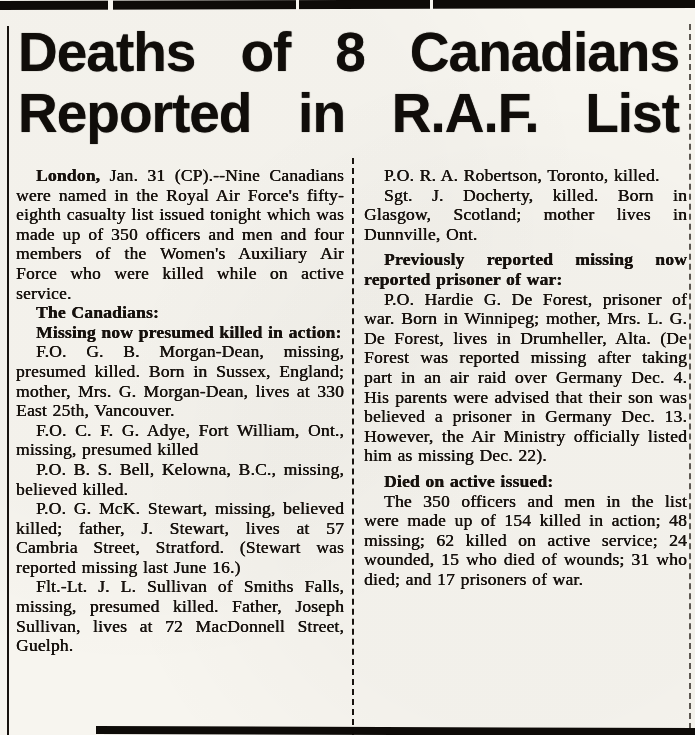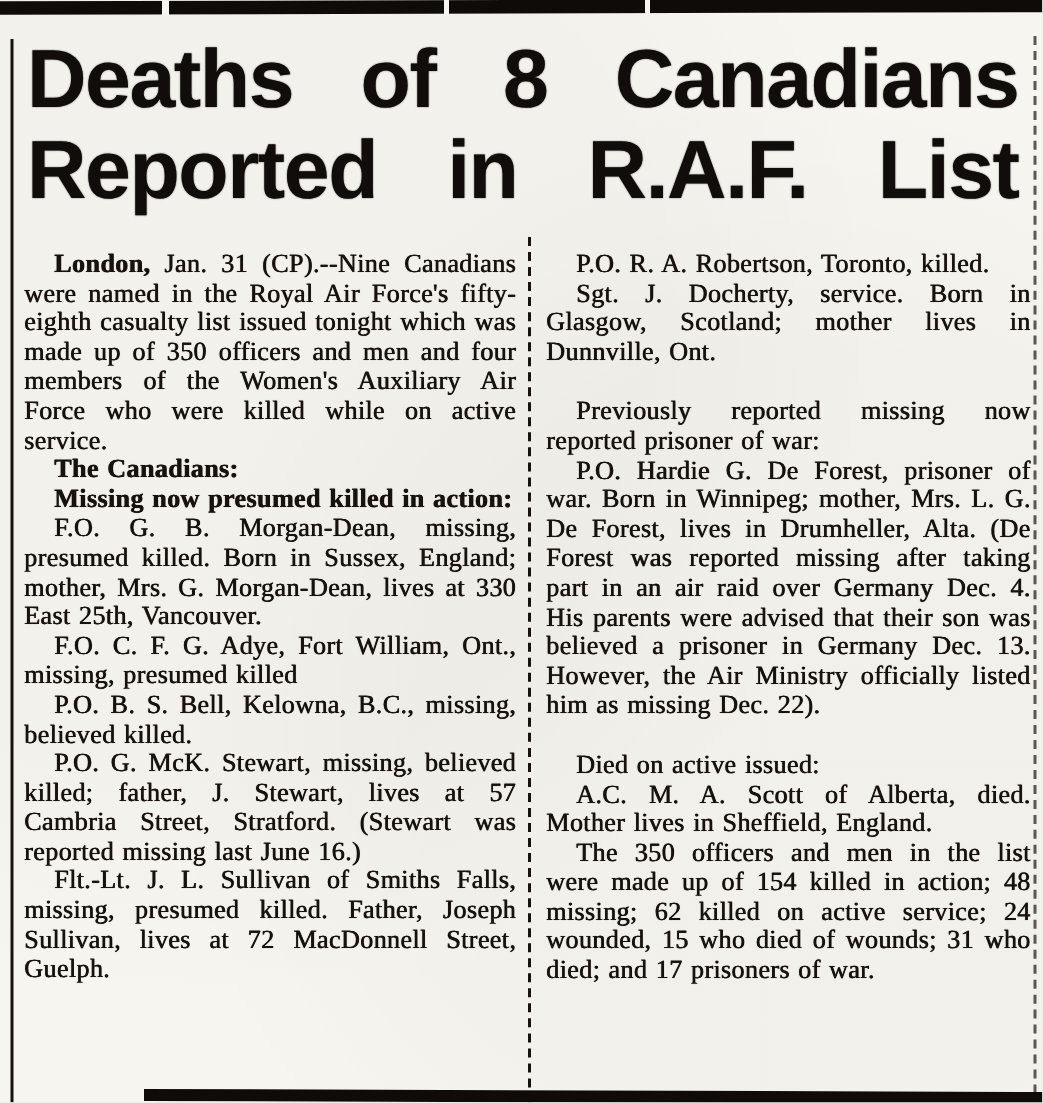--- a/index.html
+++ b/index.html
@@ -90,21 +90,21 @@
     text-shadow: 0.35px 0 0 currentColor, 0 0 0.6px rgba(23,18,14,.55);
   }
   .column.left  { left: 16px;  width: 328px; }
   .column.right { left: 364px; width: 323px; }
 
   .para {
     margin: 0;
     text-indent: 20px;
   }
   .para.emph { font-weight: bold; }
-  .para.gap  { margin-top: 20px; }
+  .para.gap  { margin-top: 6px; font-weight: bold; }
   .dateline  { font-weight: bold; }
 </style>
 </head>
 <body>
 
 <div class="clipping">
 
   <div class="bar-top"></div>
   <div class="rule-left"></div>
   <div class="rule-right"></div>
@@ -124,22 +124,21 @@
     <p class="para emph">Missing now presumed killed in action:</p>
     <p class="para">F.O. G. B. Morgan-Dean, missing, presumed killed. Born in Sussex, England; mother, Mrs. G. Morgan-Dean, lives at 330 East 25th, Vancouver.</p>
     <p class="para">F.O. C. F. G. Adye, Fort William, Ont., missing, presumed killed</p>
     <p class="para">P.O. B. S. Bell, Kelowna, B.C., missing, believed killed.</p>
     <p class="para">P.O. G. McK. Stewart, missing, believed killed; father, J. Stewart, lives at 57 Cambria Street, Stratford. (Stewart was reported missing last June 16.)</p>
     <p class="para">Flt.-Lt. J. L. Sullivan of Smiths Falls, missing, presumed killed. Father, Joseph Sullivan, lives at 72 MacDonnell Street, Guelph.</p>
   </div>
 
   <div class="column right">
     <p class="para">P.O. R. A. Robertson, Toronto, killed.</p>
-    <p class="para">Sgt. J. Docherty, service. Born in Glasgow, Scotland; mother lives in Dunnville, Ont.</p>
+    <p class="para">Sgt. J. Docherty, killed. Born in Glasgow, Scotland; mother lives in Dunnville, Ont.</p>
     <p class="para gap">Previously reported missing now reported prisoner of war:</p>
     <p class="para">P.O. Hardie G. De Forest, prisoner of war. Born in Winnipeg; mother, Mrs. L. G. De Forest, lives in Drumheller, Alta. (De Forest was reported missing after taking part in an air raid over Germany Dec. 4. His parents were advised that their son was believed a prisoner in Germany Dec. 13. However, the Air Ministry officially listed him as missing Dec. 22).</p>
     <p class="para gap">Died on active issued:</p>
-    <p class="para">A.C. M. A. Scott of Alberta, died. Mother lives in Sheffield, England.</p>
     <p class="para">The 350 officers and men in the list were made up of 154 killed in action; 48 missing; 62 killed on active service; 24 wounded, 15 who died of wounds; 31 who died; and 17 prisoners of war.</p>
   </div>
 
   <div class="bar-bottom"></div>
 </div>
 
 </body></html>

